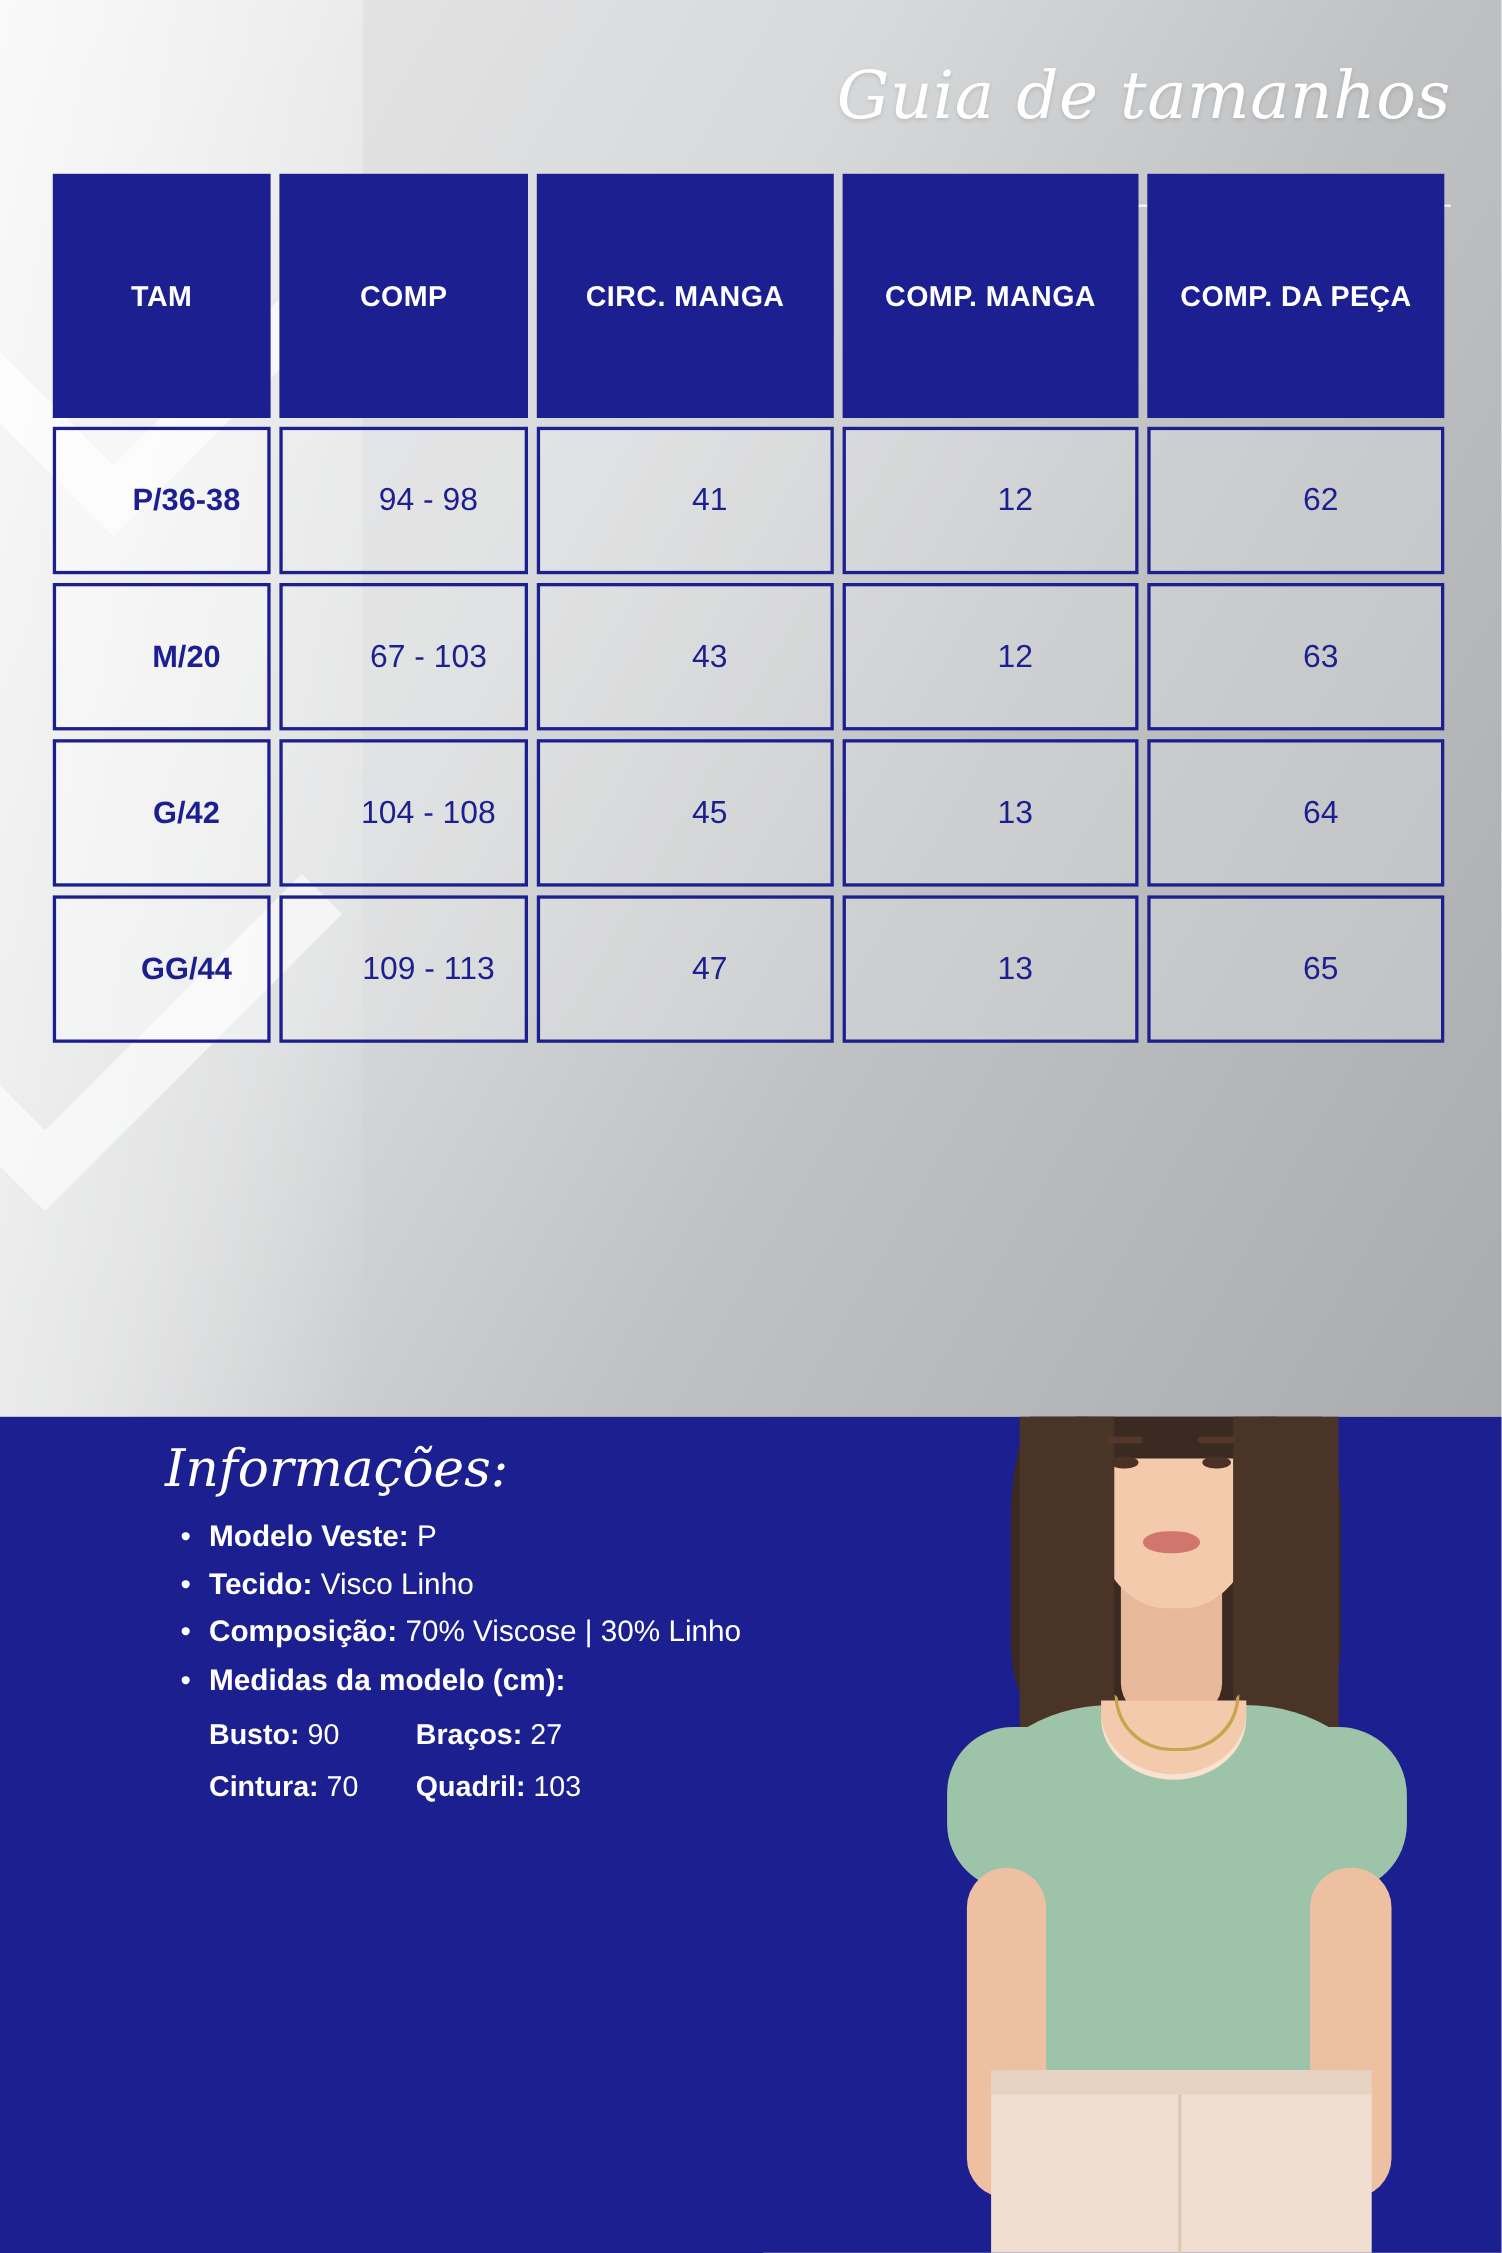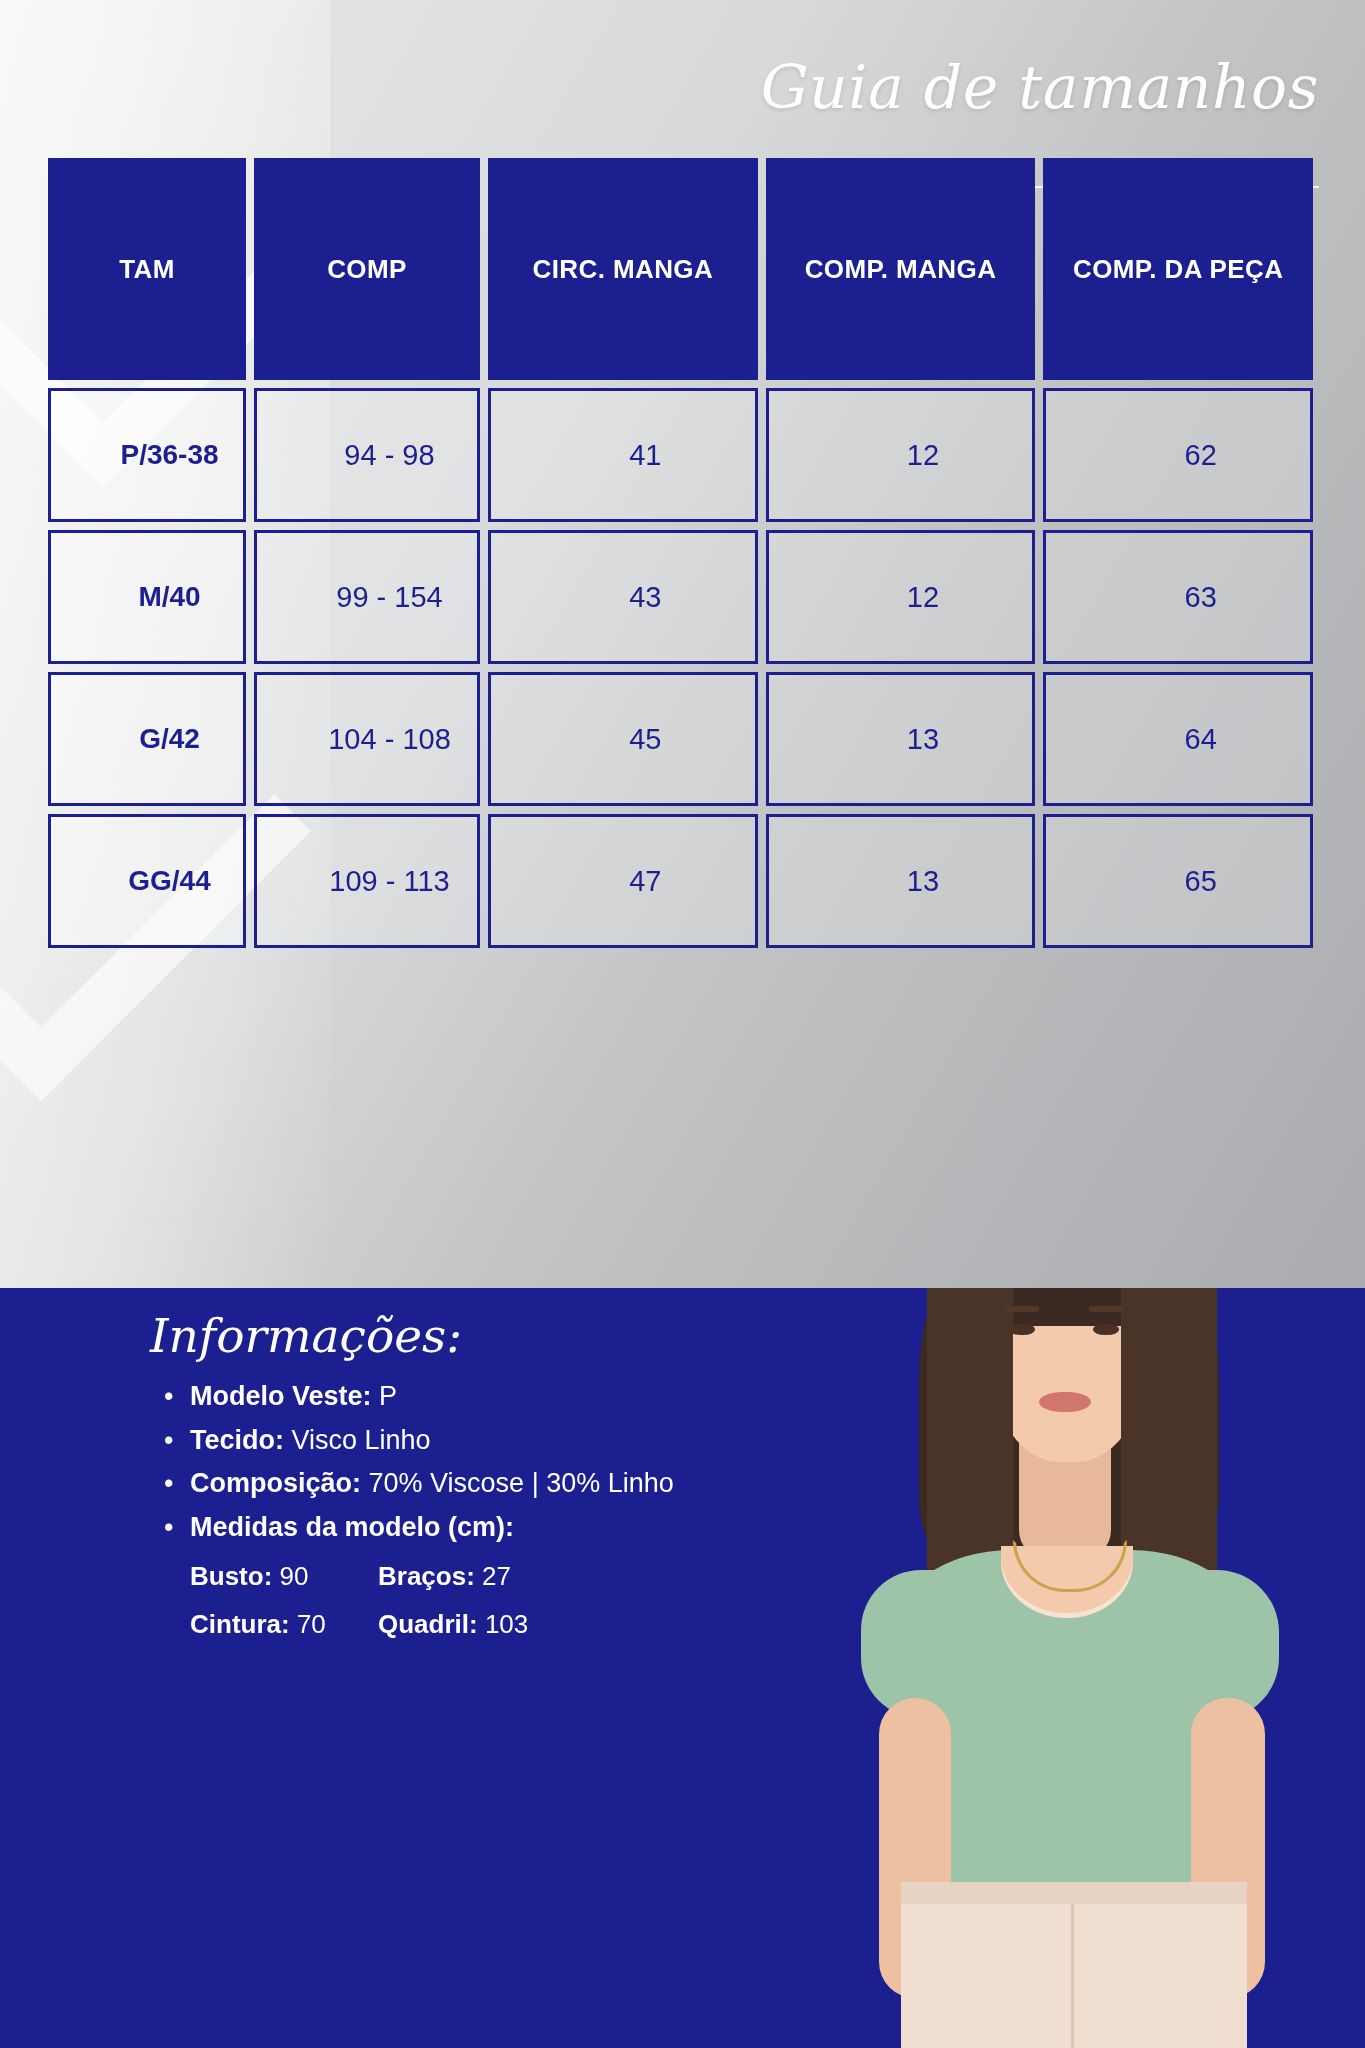--- a/index.html
+++ b/index.html
@@ -349,22 +349,22 @@
         </thead>
         <tbody>
           <tr>
             <td class="size-cell">P/36-38</td>
             <td>94 - 98</td>
             <td>41</td>
             <td>12</td>
             <td>62</td>
           </tr>
           <tr>
-            <td class="size-cell">M/40</td>
-            <td>99 - 154</td>
+            <td class="size-cell">M/20</td>
+            <td>67 - 103</td>
             <td>43</td>
             <td>12</td>
             <td>63</td>
           </tr>
           <tr>
             <td class="size-cell">G/42</td>
             <td>104 - 108</td>
             <td>45</td>
             <td>13</td>
             <td>64</td>

